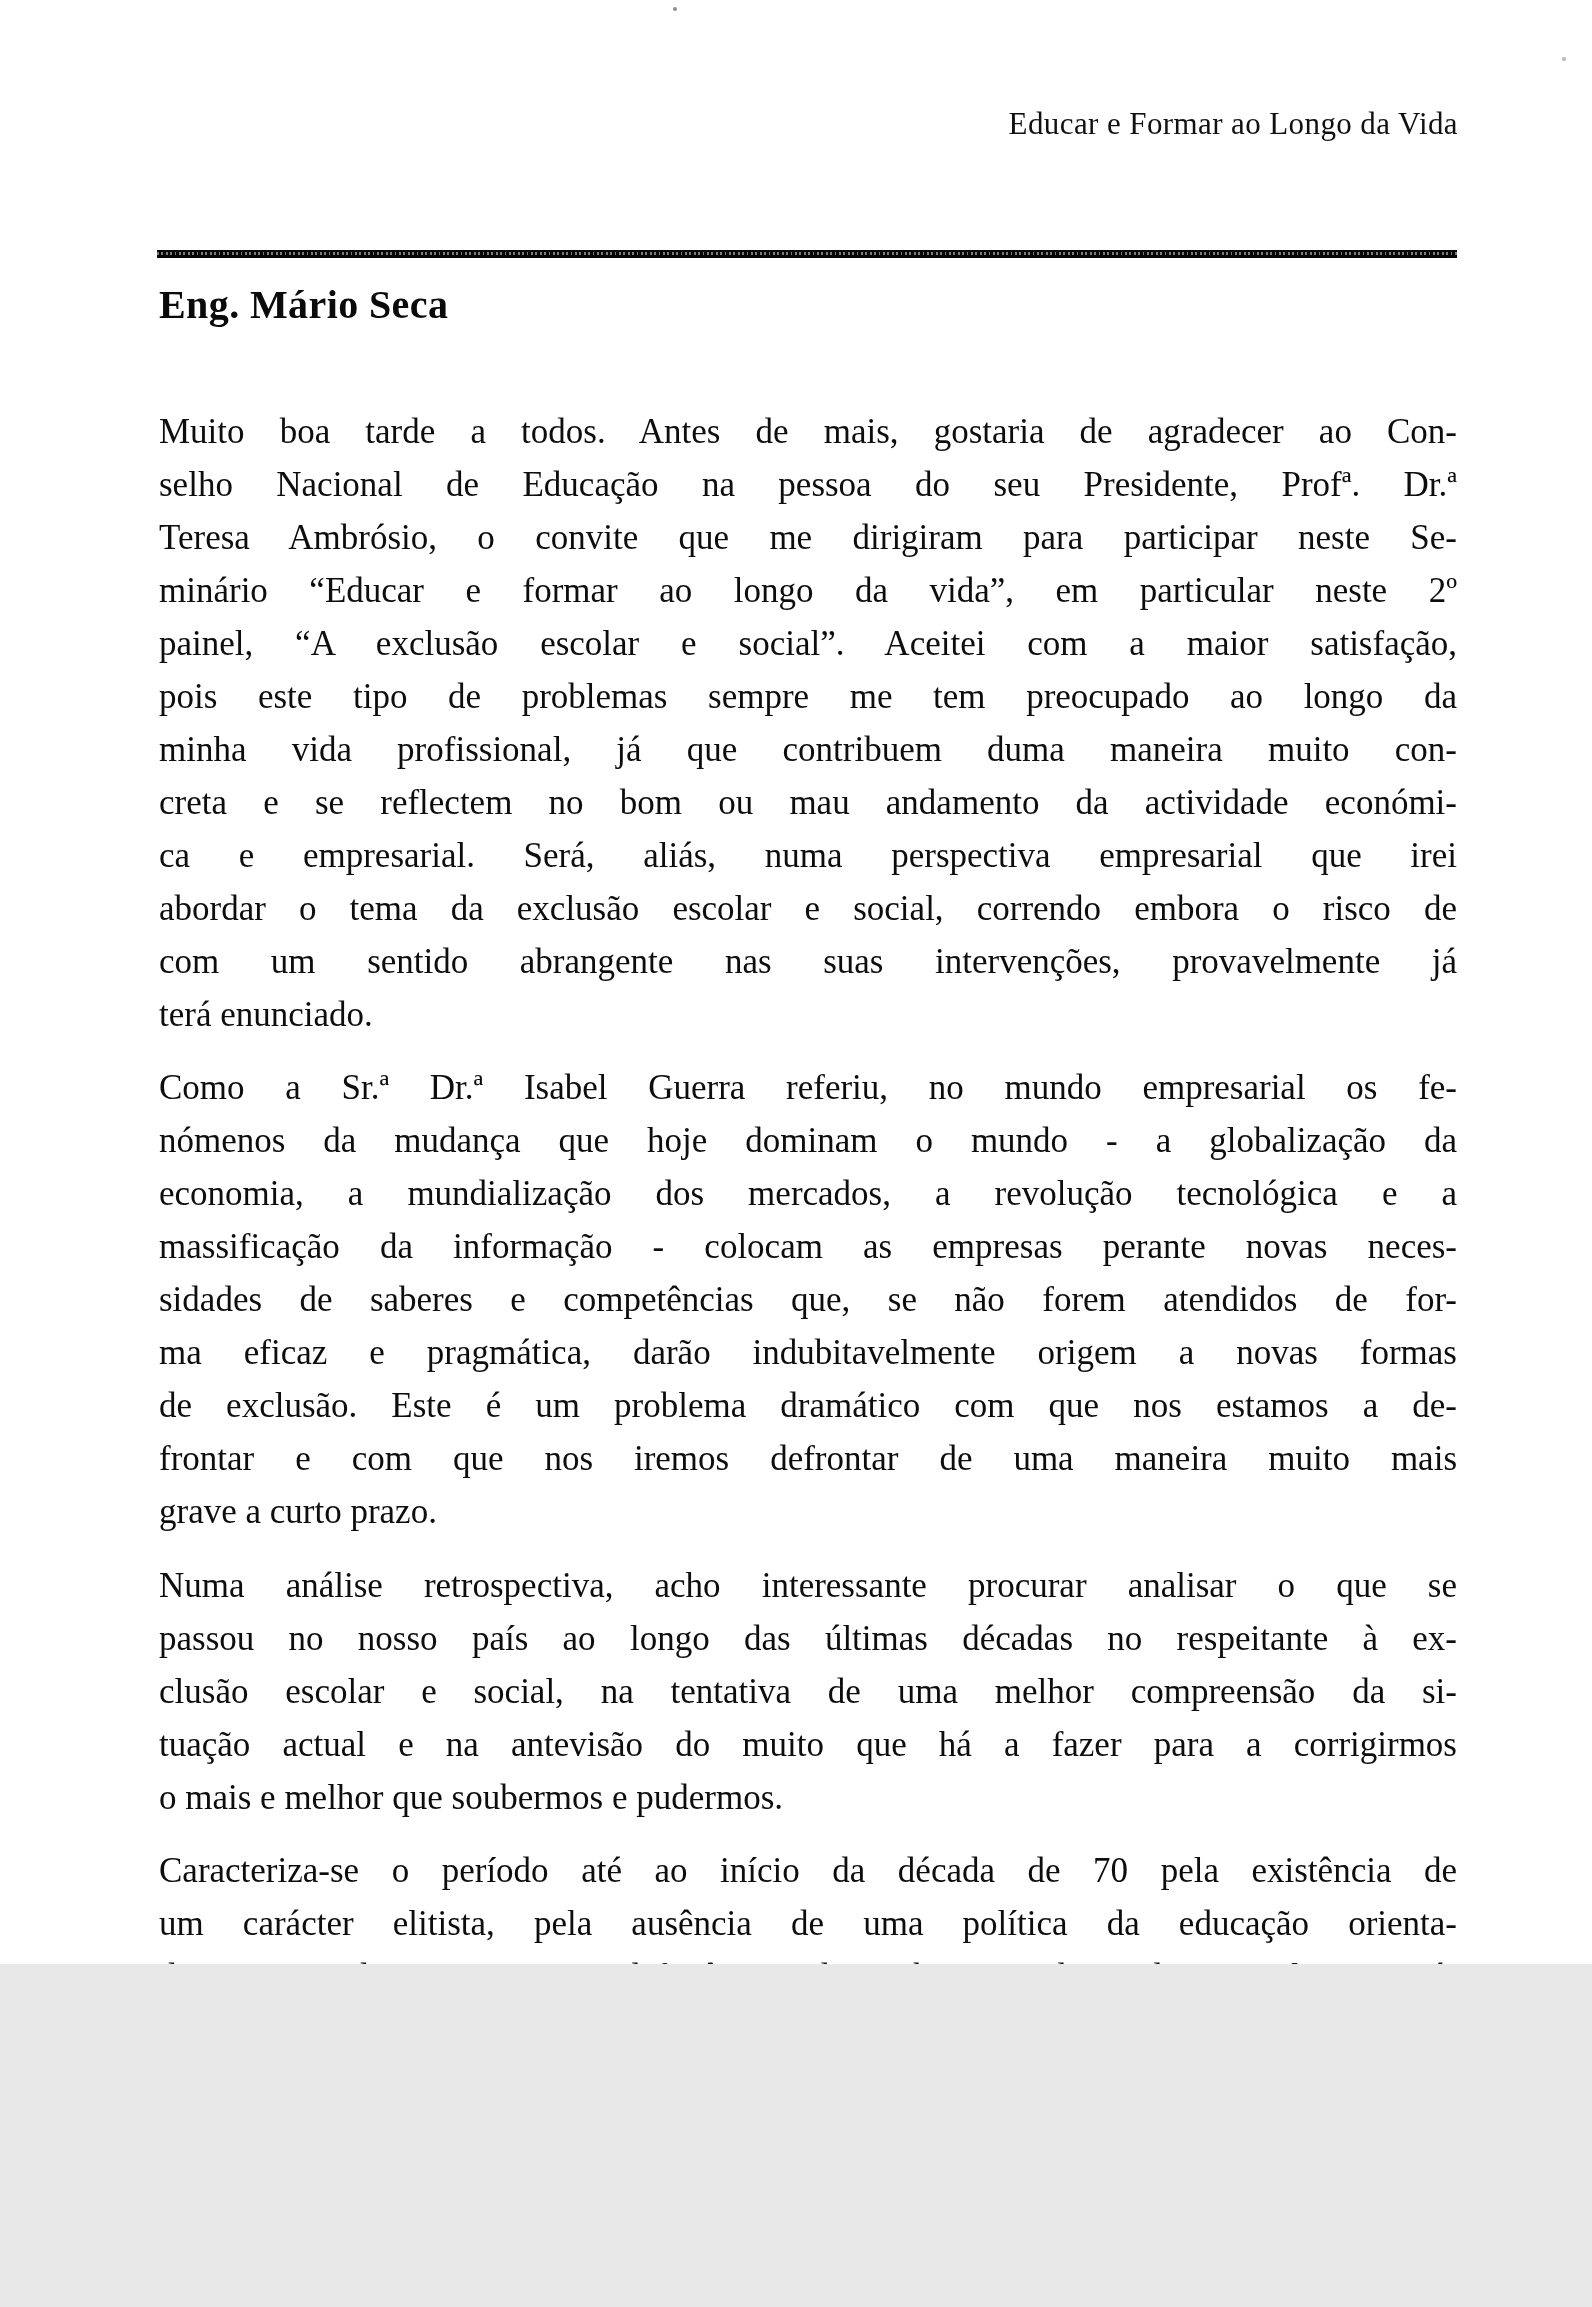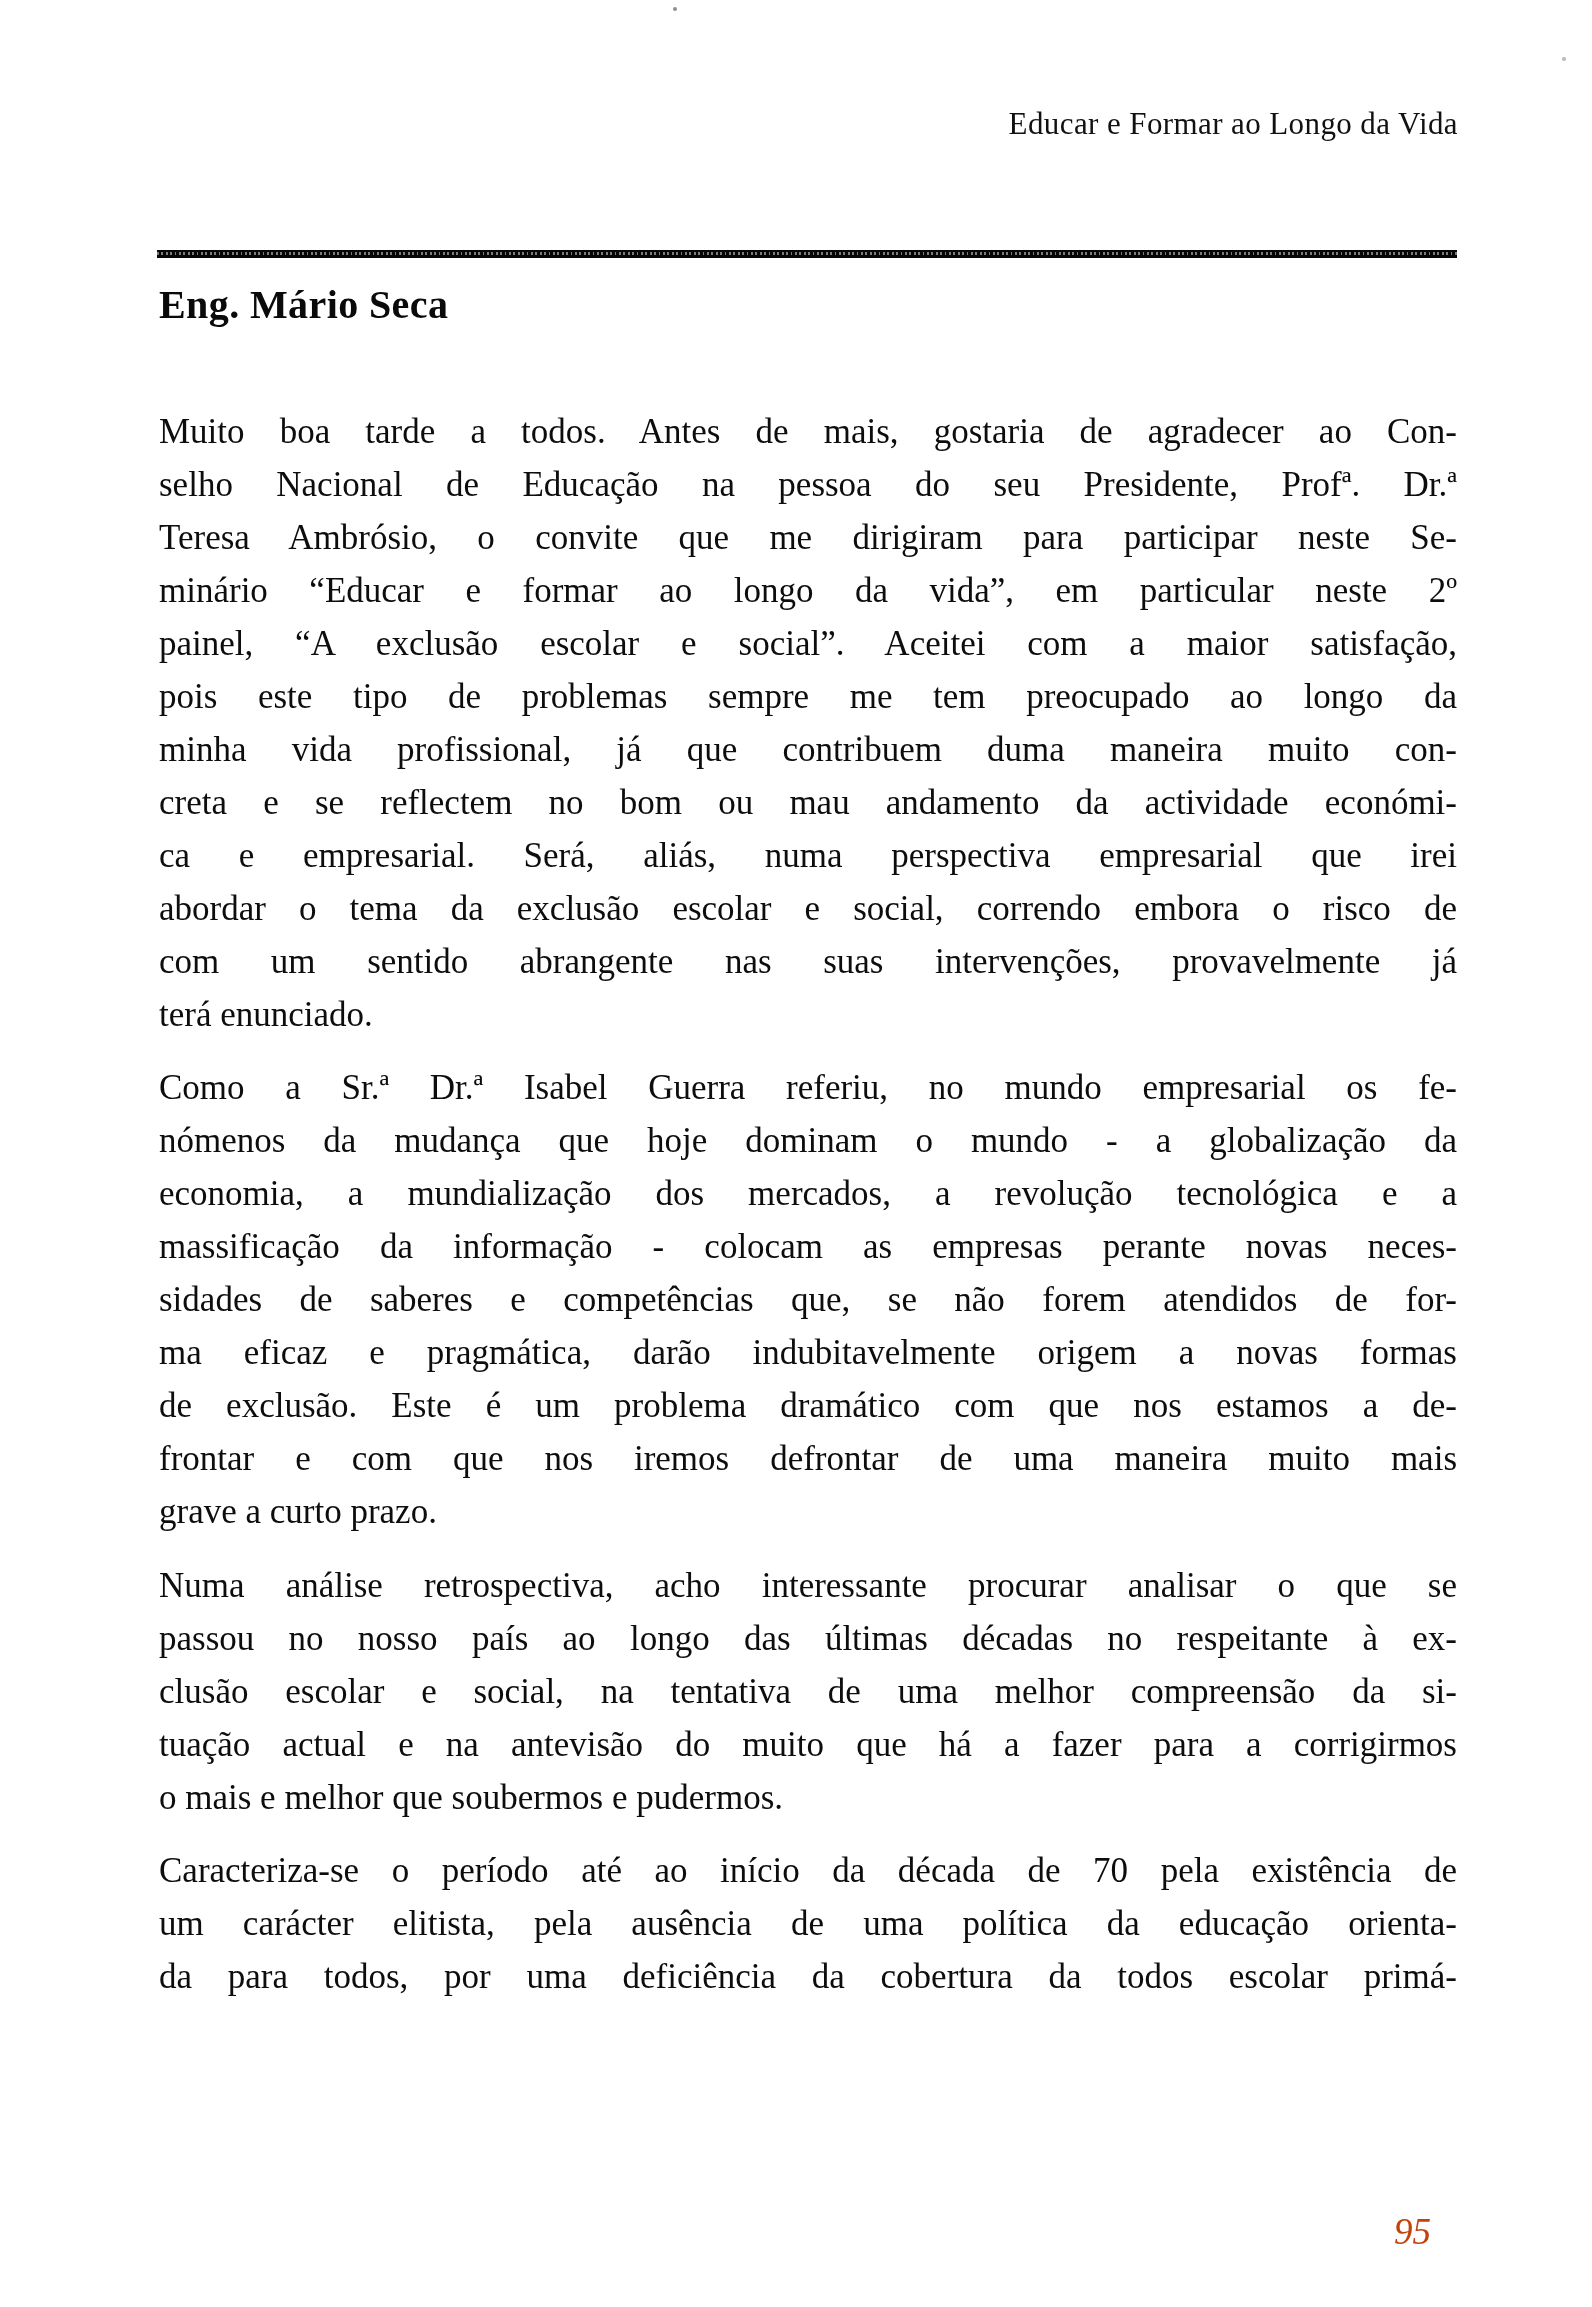--- a/index.html
+++ b/index.html
@@ -3,21 +3,21 @@
 <meta charset="utf-8">
 <style>
   html, body {
     margin: 0;
     padding: 0;
     background: #e8e8e8;
   }
   .page {
     position: relative;
     width: 1592px;
-    height: 2307px;
+    height: 1964px;
     margin: 0 auto;
     background: #ffffff;
     font-family: "Liberation Serif", "DejaVu Serif", serif;
     color: #0d0d0d;
     overflow: hidden;
   }
   .running-header {
     position: absolute;
     top: 106px;
     right: 134px;

